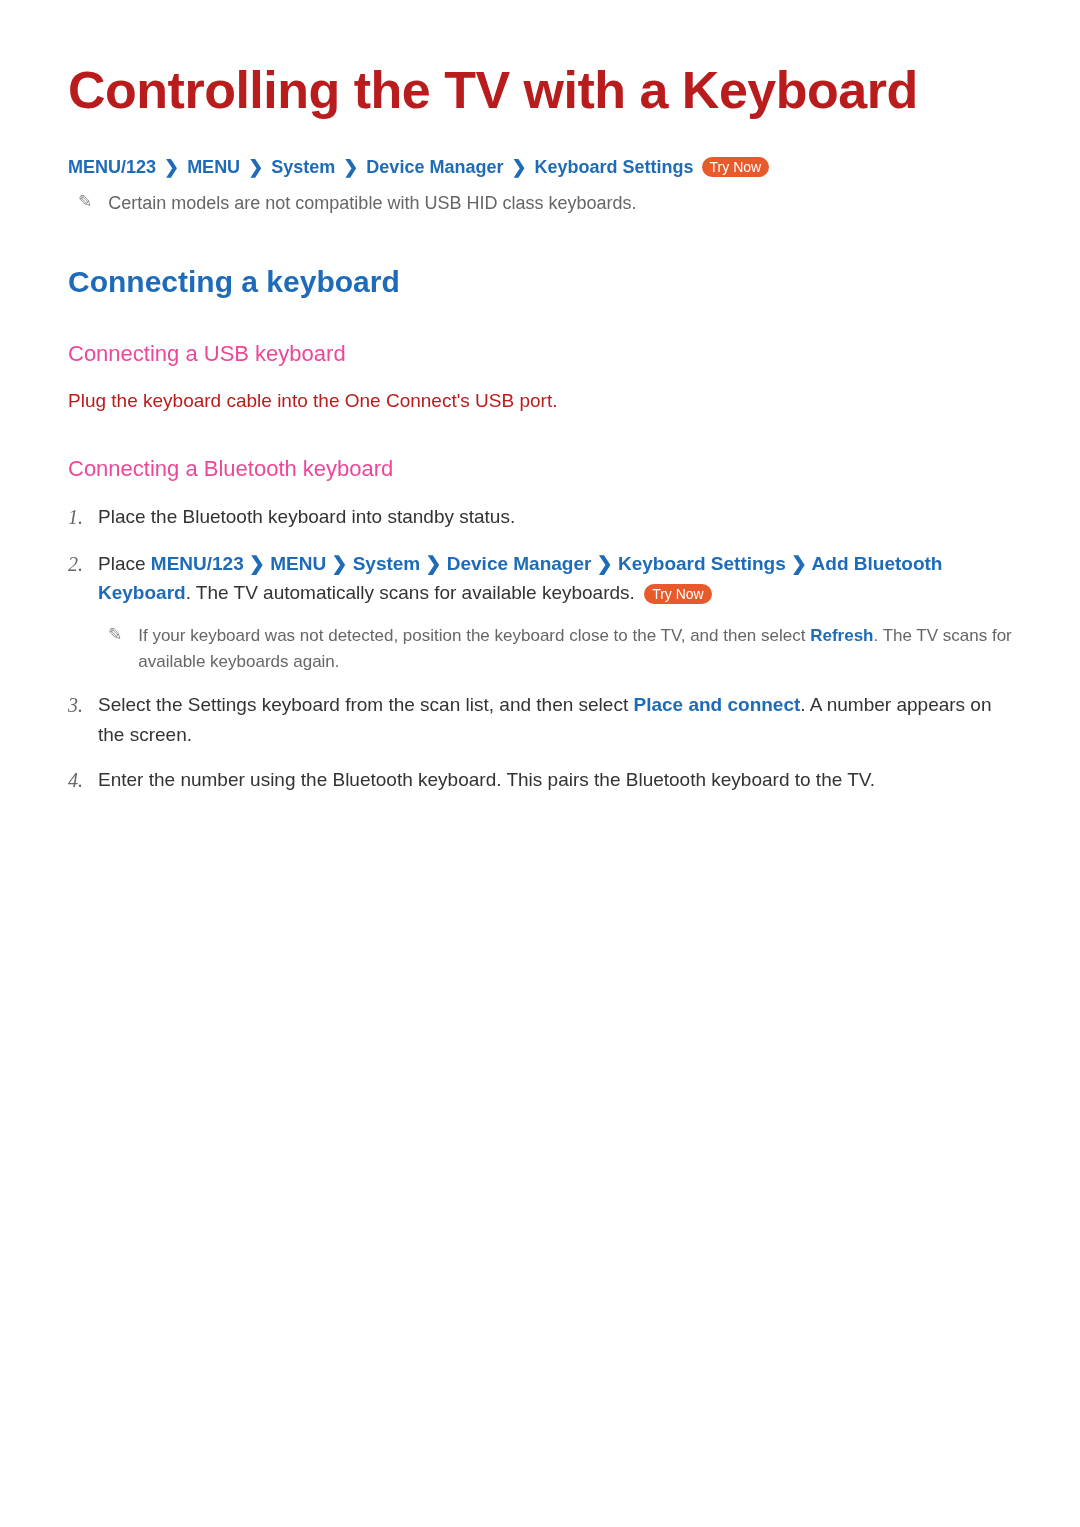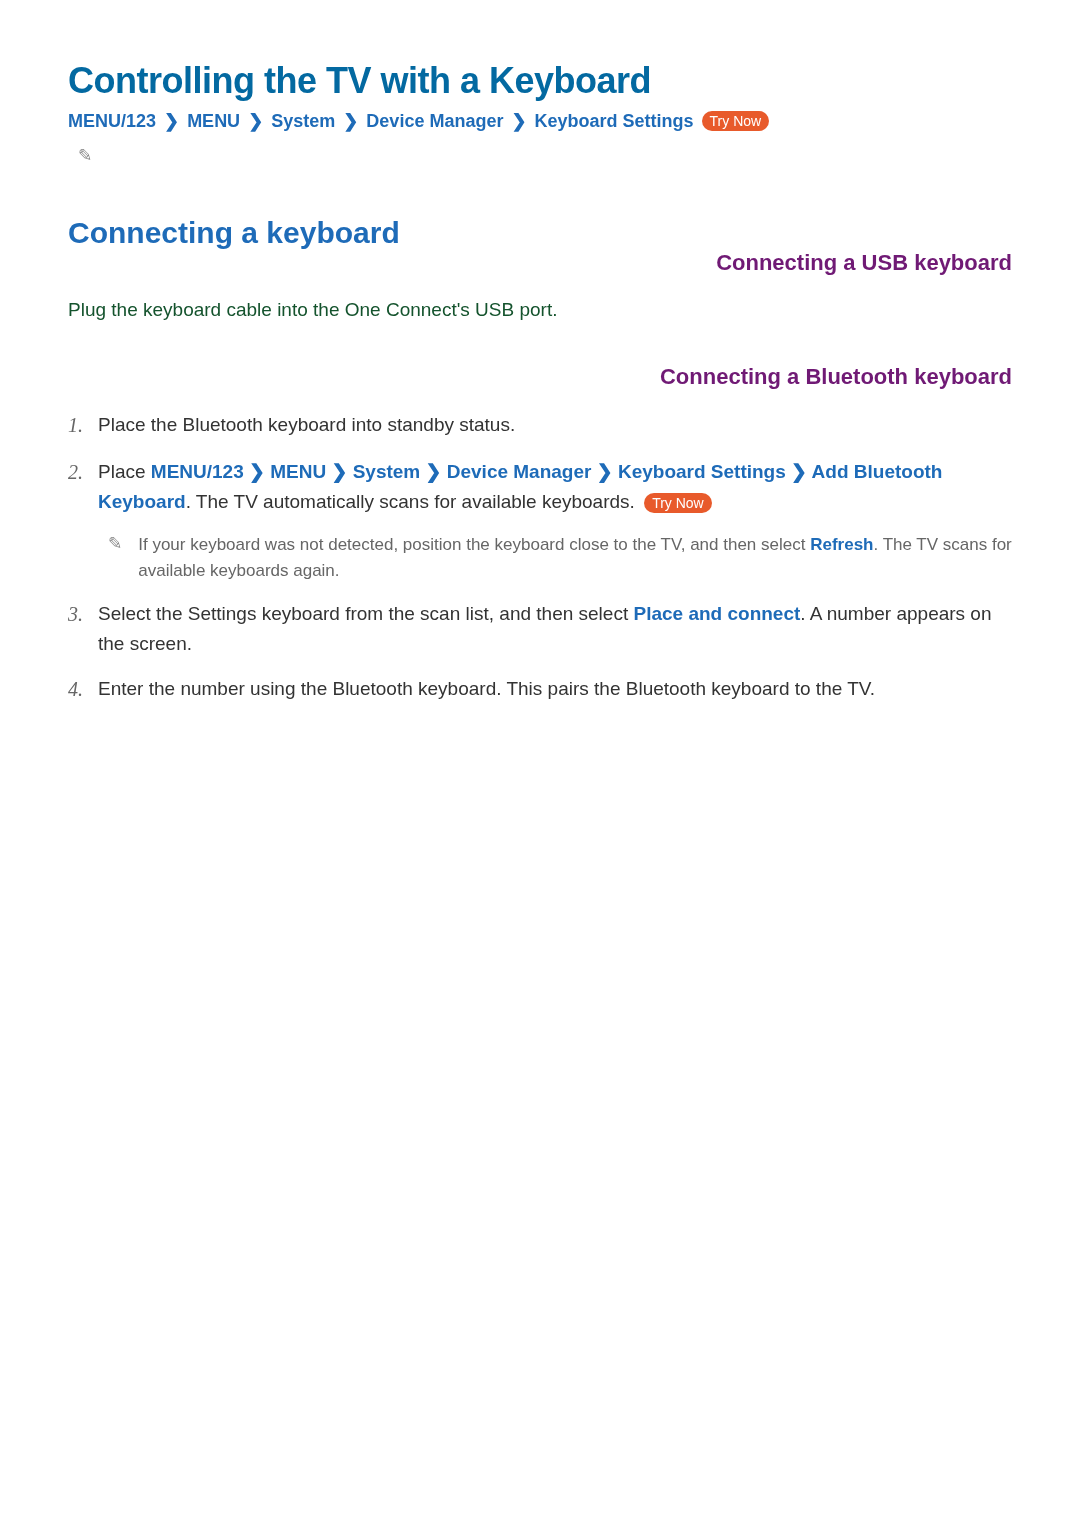--- a/index.html
+++ b/index.html
@@ -9,24 +9,24 @@
     }
     body {
       font-family: Arial, Helvetica, sans-serif;
       background: #ffffff;
       width: 1080px;
       height: 1527px;
       padding: 60px 68px;
       color: #333;
     }
     .page-title {
-      font-size: 36px;
-      font-weight: bold;
-      color: #0369a1;
-      margin-bottom: 8px;
+      font-size: 52px;
+      font-weight: bold;
+      color: #b91c1c;
+      margin-bottom: 36px;
       letter-spacing: -0.5px;
     }
     .breadcrumb-line {
       display: flex;
       align-items: center;
       flex-wrap: wrap;
       gap: 8px;
       margin-bottom: 12px;
       font-size: 18px;
     }
@@ -61,31 +61,31 @@
     }
     .note-text {
       color: #666;
       font-size: 18px;
       line-height: 1.5;
     }
     .section-heading {
       font-size: 30px;
       font-weight: bold;
       color: #1e6bb8;
+      margin-bottom: 42px;
     }
     .sub-heading {
       font-size: 22px;
-      font-weight: bold;
-      color: #701a75;
+      font-weight: normal;
+      color: #ec4899;
       margin-bottom: 20px;
-      text-align: right;
     }
     .body-text {
       font-size: 19px;
-      color: #14532d;
+      color: #b91c1c;
       margin-bottom: 40px;
       line-height: 1.5;
     }
     .steps {
       list-style: none;
       counter-reset: step;
     }
     .step-item {
       display: flex;
       align-items: flex-start;
@@ -143,20 +143,21 @@
   <span class="bc-item">System</span>
   <span class="bc-sep">❯</span>
   <span class="bc-item">Device Manager</span>
   <span class="bc-sep">❯</span>
   <span class="bc-item">Keyboard Settings</span>
   <span class="try-now">Try Now</span>
 </div>
 
 <div class="note-line">
   <span class="note-icon">✎</span>
+  <span class="note-text">Certain models are not compatible with USB HID class keyboards.</span>
 </div>
 
 <h2 class="section-heading">Connecting a keyboard</h2>
 
 <h3 class="sub-heading">Connecting a USB keyboard</h3>
 <p class="body-text">Plug the keyboard cable into the One Connect's USB port.</p>
 
 <h3 class="sub-heading">Connecting a Bluetooth keyboard</h3>
 
 <ol class="steps">

